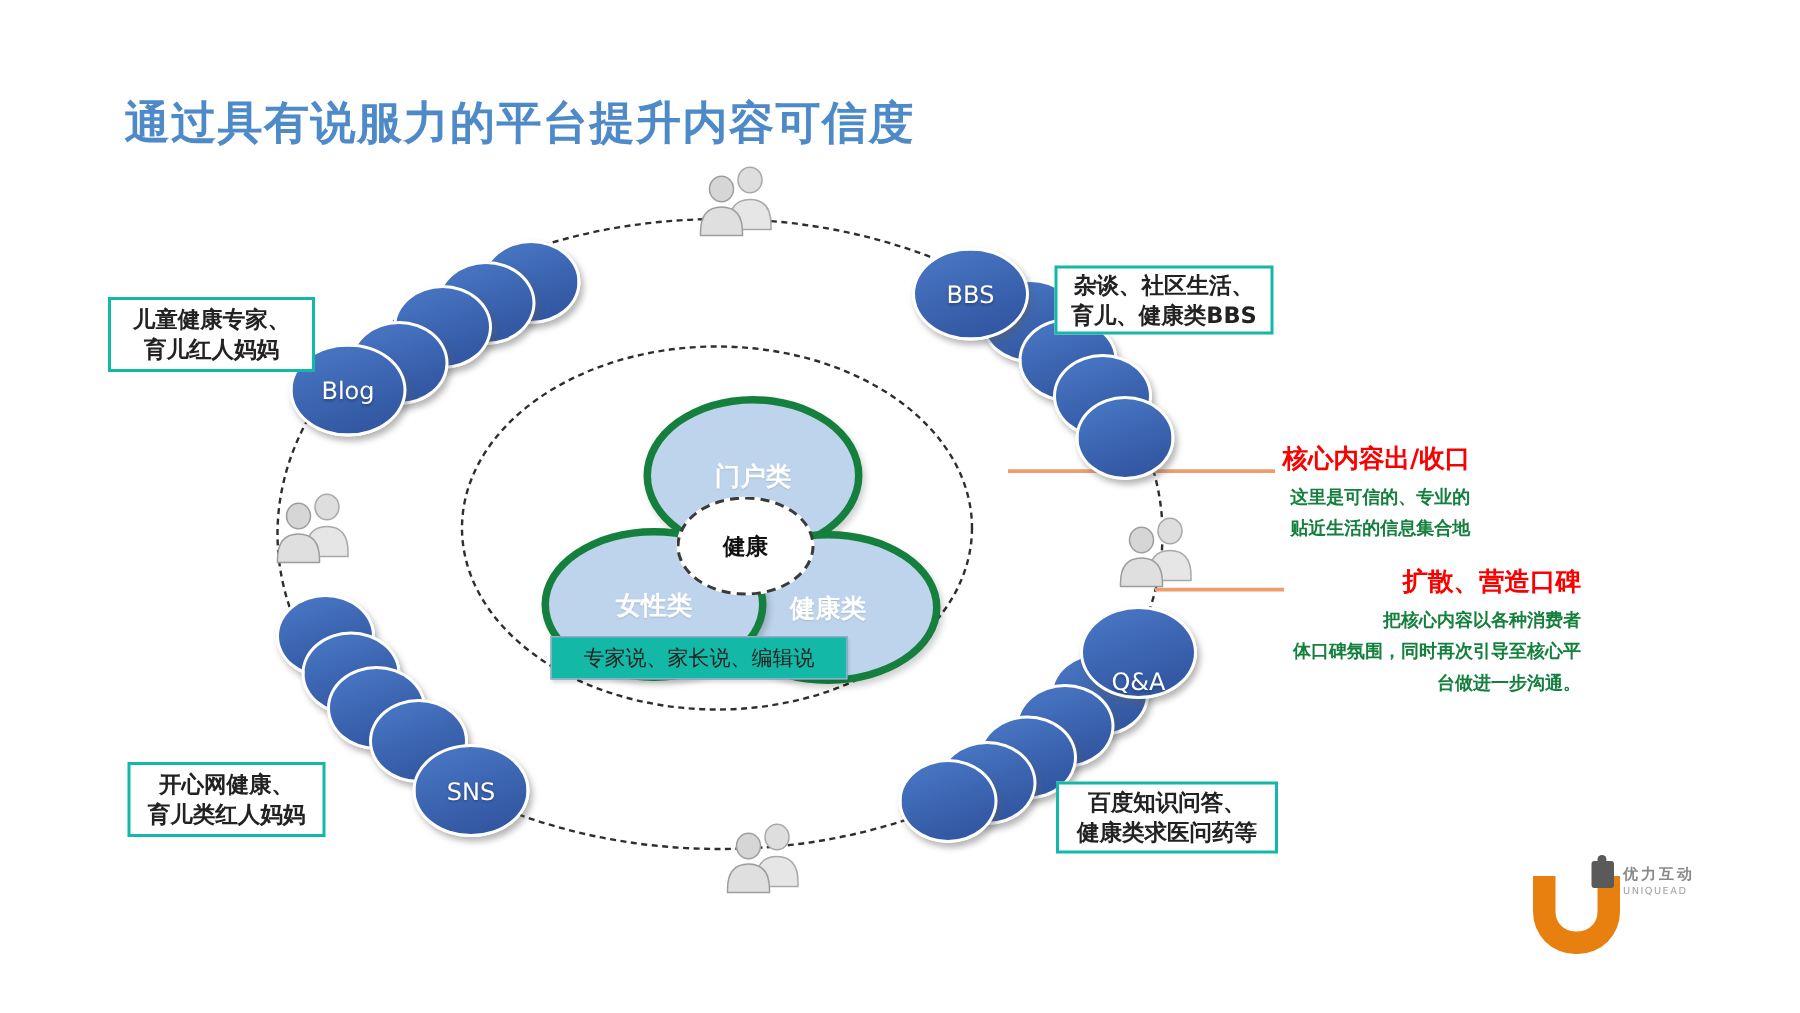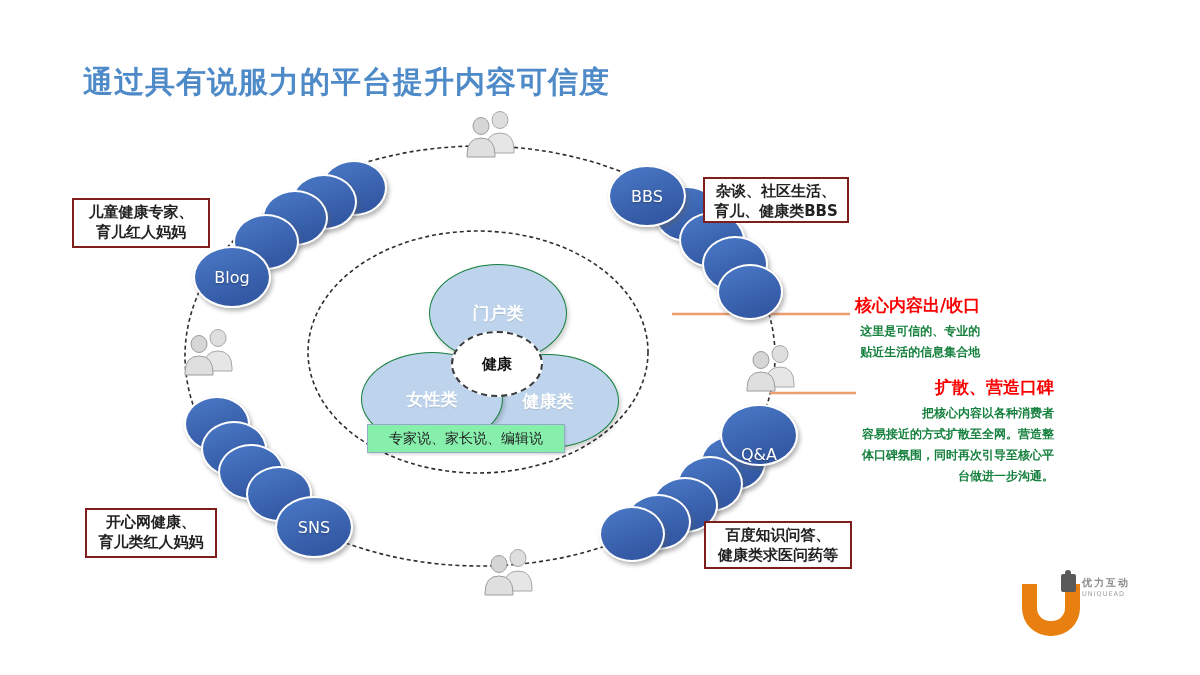--- a/index.html
+++ b/index.html
@@ -1,39 +1,39 @@
 <!DOCTYPE html>
 <html><head>
 <meta charset="utf-8">
 <style>
   html,body{margin:0;padding:0;background:#fff;}
   .slide{position:relative;width:1200px;height:675px;background:#ffffff;overflow:hidden;
          font-family:"DejaVu Sans","Liberation Sans",sans-serif;}
   .title{position:absolute;left:83px;top:62px;font-size:30px;font-weight:bold;color:#4e8ac8;letter-spacing:1px;}
   .svg-layer{position:absolute;left:0;top:0;z-index:1;}
   
-  .petal{position:absolute;border-radius:50%;background:#bdd4ec;border:1px solid #15803d;
+  .petal{position:absolute;border-radius:50%;background:#bdd4ec;border:5px solid #15803d;
          box-shadow:2px 3px 4px rgba(0,0,0,.18);display:flex;align-items:center;justify-content:center;z-index:3;}
   .petal span{color:#fff;font-size:17px;font-weight:bold;text-shadow:0 1px 1px rgba(0,0,0,.12);}
   .core{position:absolute;left:451px;top:331px;width:88px;height:62px;border-radius:50%;background:#fff;
         border:2px dashed #3a3a3a;display:flex;align-items:center;justify-content:center;z-index:4;}
   .core span{font-size:15px;font-weight:bold;color:#111;font-family:Liberation Mono, monospace;}
-  .voices{position:absolute;left:367px;top:424px;width:196px;height:27px;background:#86efac;border:1px solid #93abc7;
+  .voices{position:absolute;left:367px;top:424px;width:196px;height:27px;background:#14b8a6;border:1px solid #93abc7;
           box-shadow:1px 2px 2px rgba(0,0,0,.12);display:flex;align-items:center;justify-content:center;z-index:5;}
   .voices span{font-size:14px;color:#222;}
   
   .chip{position:absolute;width:62px;height:52px;border-radius:50%;z-index:6;
         background:linear-gradient(160deg,#4673c0 15%,#355ba6 75%,#2f53a0);
         border:2px solid #fff;box-shadow:2px 3px 4px rgba(90,90,90,.45);
         display:flex;align-items:center;justify-content:center;}
   .chip.labeled{width:74px;height:58px;z-index:7;}
   .chip span{color:#fff;font-size:16px;font-weight:normal;text-shadow:0 1px 2px rgba(0,0,0,.3);}
   
-  .obox{position:absolute;background:#fff;border:2px solid #7f1d1d;z-index:8;
-        display:flex;flex-direction:column;align-items:center;justify-content:flex-start;
+  .obox{position:absolute;background:#fff;border:2px solid #14b8a6;z-index:8;
+        display:flex;flex-direction:column;align-items:center;justify-content:center;
         font-size:15px;font-weight:bold;color:#222;line-height:20px;text-align:center;padding:2px 4px;box-sizing:border-box;}
   
   .ann{position:absolute;z-index:8;text-align:right;}
   .ann .head{font-size:17px;font-weight:bold;color:#fa0000;margin-bottom:4px;}
   .ann .body{font-size:12px;font-weight:600;color:#15803d;line-height:21px;}
   
   .people{position:absolute;z-index:5;}
   
   .logo{position:absolute;left:1020px;top:574px;width:160px;height:75px;z-index:9;}
   .logo-u{position:absolute;left:2px;top:10px;width:58px;height:52px;box-sizing:border-box;
@@ -71,21 +71,21 @@
     <span>健康</span>
   </div>
   <div class="voices">
     <span>专家说、家长说、编辑说</span>
   </div>
 
   <div class="chip" style="left:321px;top:160px;"></div>
   <div class="chip" style="left:291px;top:174px;"></div>
   <div class="chip" style="left:262px;top:190px;"></div>
   <div class="chip" style="left:233px;top:214px;"></div>
-  <div class="chip labeled" style="left:193px;top:246px;justify-content:center;">
+  <div class="chip labeled" style="left:193px;top:229px;justify-content:center;">
     <span>Blog</span>
   </div>
 
   <div class="chip" style="left:654px;top:186px;"></div>
   <div class="chip" style="left:679px;top:212px;"></div>
   <div class="chip" style="left:702px;top:236px;"></div>
   <div class="chip" style="left:717px;top:264px;"></div>
   <div class="chip labeled" style="left:608px;top:165px;">
     <span>BBS</span>
   </div>
@@ -128,21 +128,20 @@
     <div class="head">核心内容出/收口</div>
     <div class="body">
       <div>这里是可信的、专业的</div>
       <div>贴近生活的信息集合地</div>
     </div>
   </div>
   <div class="ann" style="left:862px;top:376px;">
     <div class="head">扩散、营造口碑</div>
     <div class="body">
       <div>把核心内容以各种消费者</div>
-      <div>容易接近的方式扩散至全网。营造整</div>
       <div>体口碑氛围，同时再次引导至核心平</div>
       <div>台做进一步沟通。</div>
     </div>
   </div>
 
   <svg class="people" style="left:462px;top:110px;" width="60" height="48" viewBox="0 0 60 48">
     <ellipse cx="38" cy="10" rx="8" ry="8.5" fill="#dedede" stroke="#a8a8a8"></ellipse>
     <path d="M24 40 q0-17 14-17 q14 0 14 17 l0 3 -28 0 z" fill="#e6e6e6" stroke="#a8a8a8"></path>
     <ellipse cx="19" cy="16" rx="8" ry="8.5" fill="#d6d6d6" stroke="#9d9d9d"></ellipse>
     <path d="M5 45 q0-17 14-17 q14 0 14 17 l0 2 -28 0 z" fill="#dfdfdf" stroke="#9d9d9d"></path>

